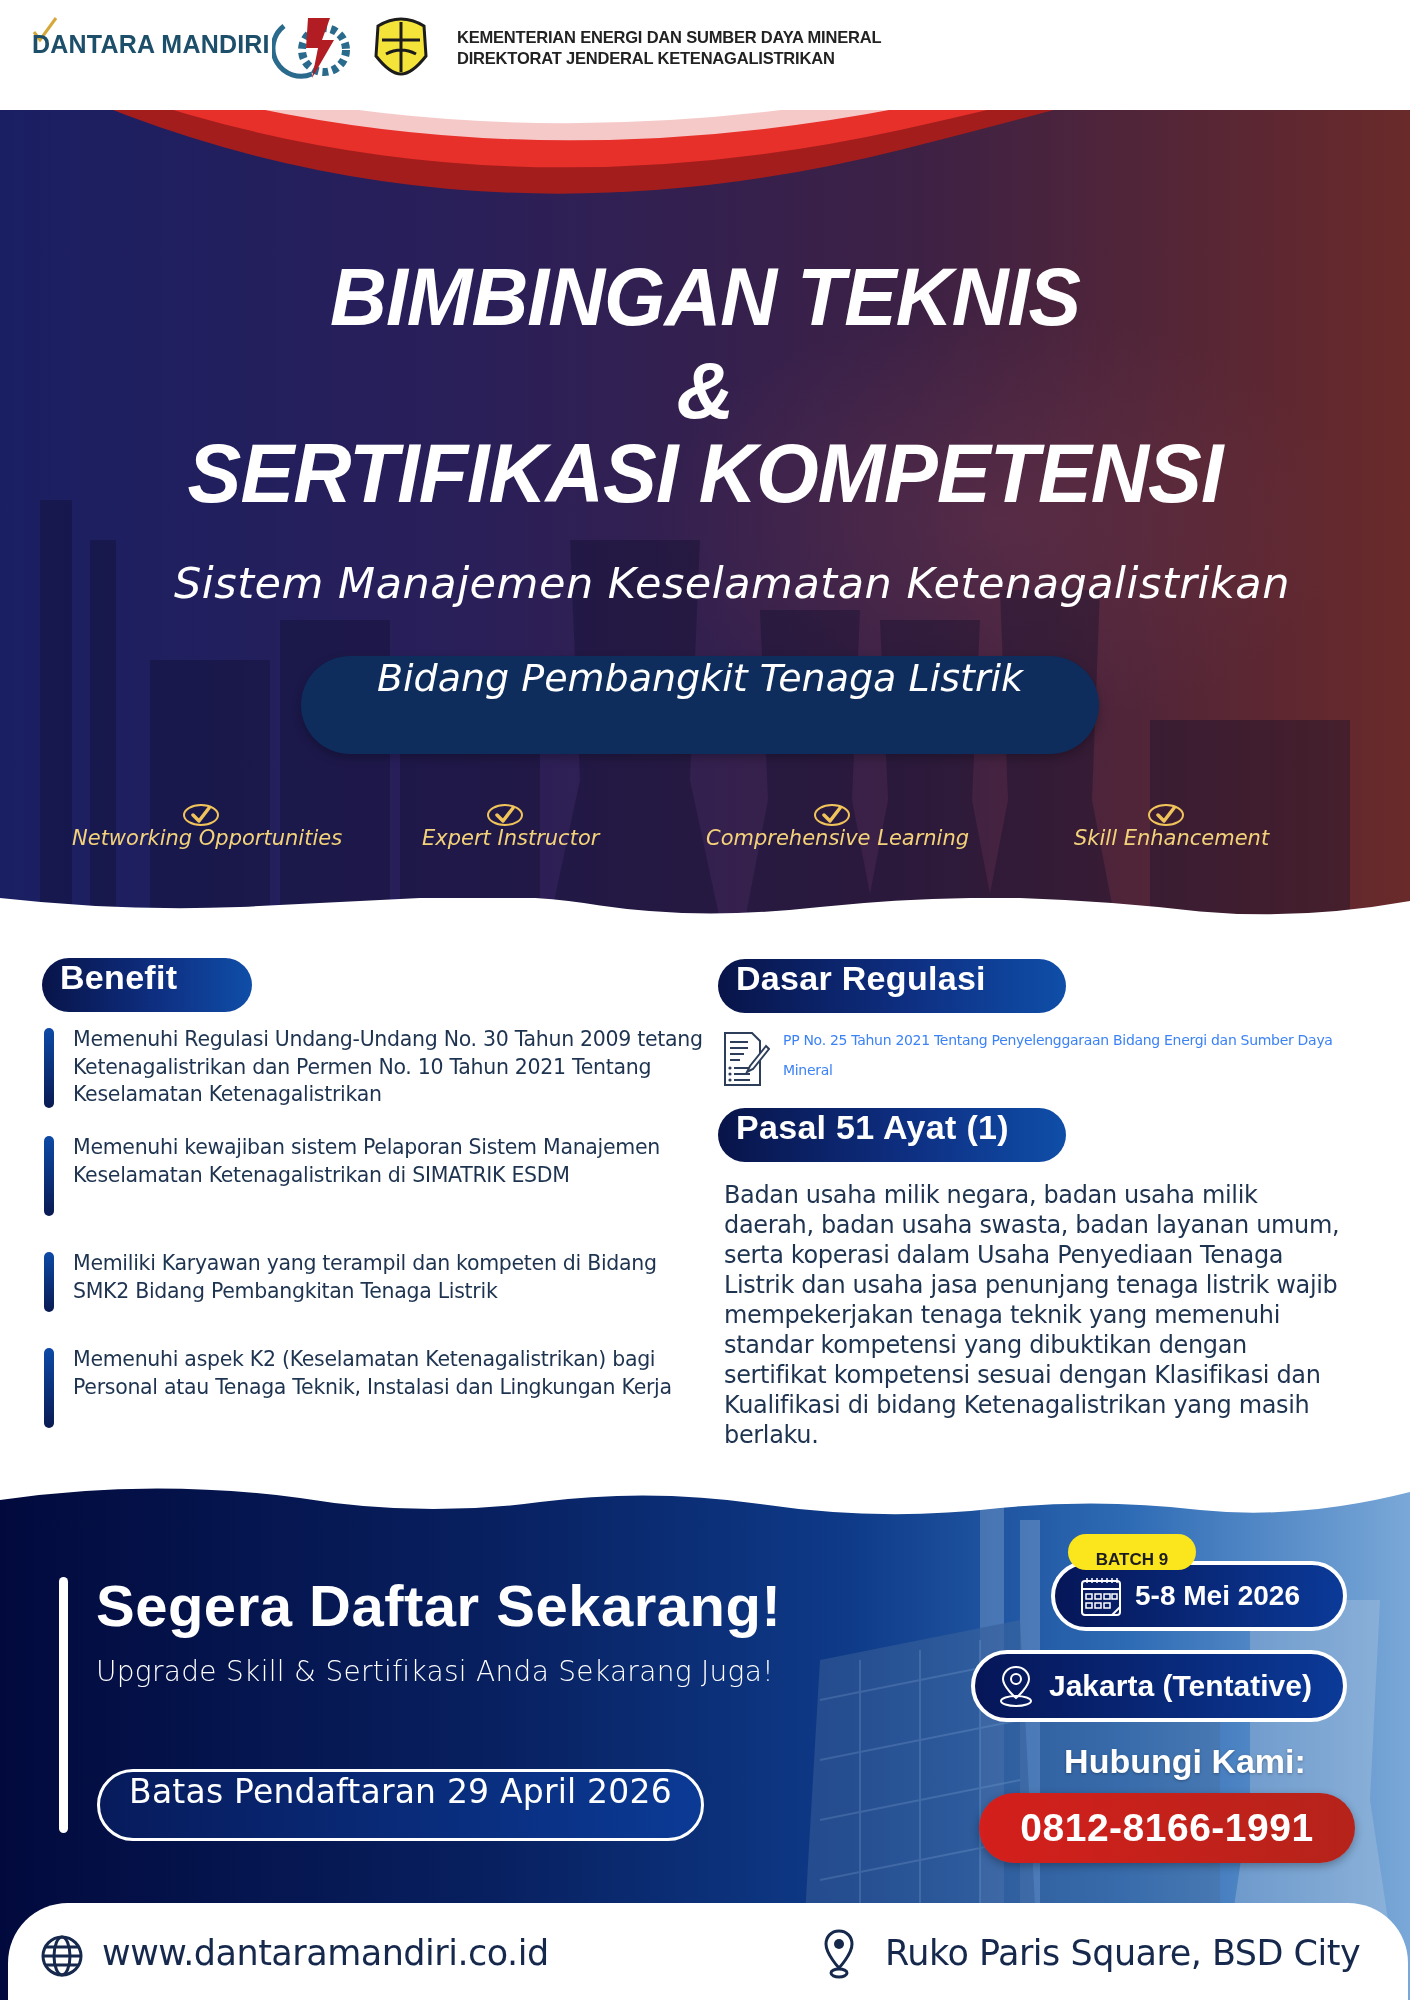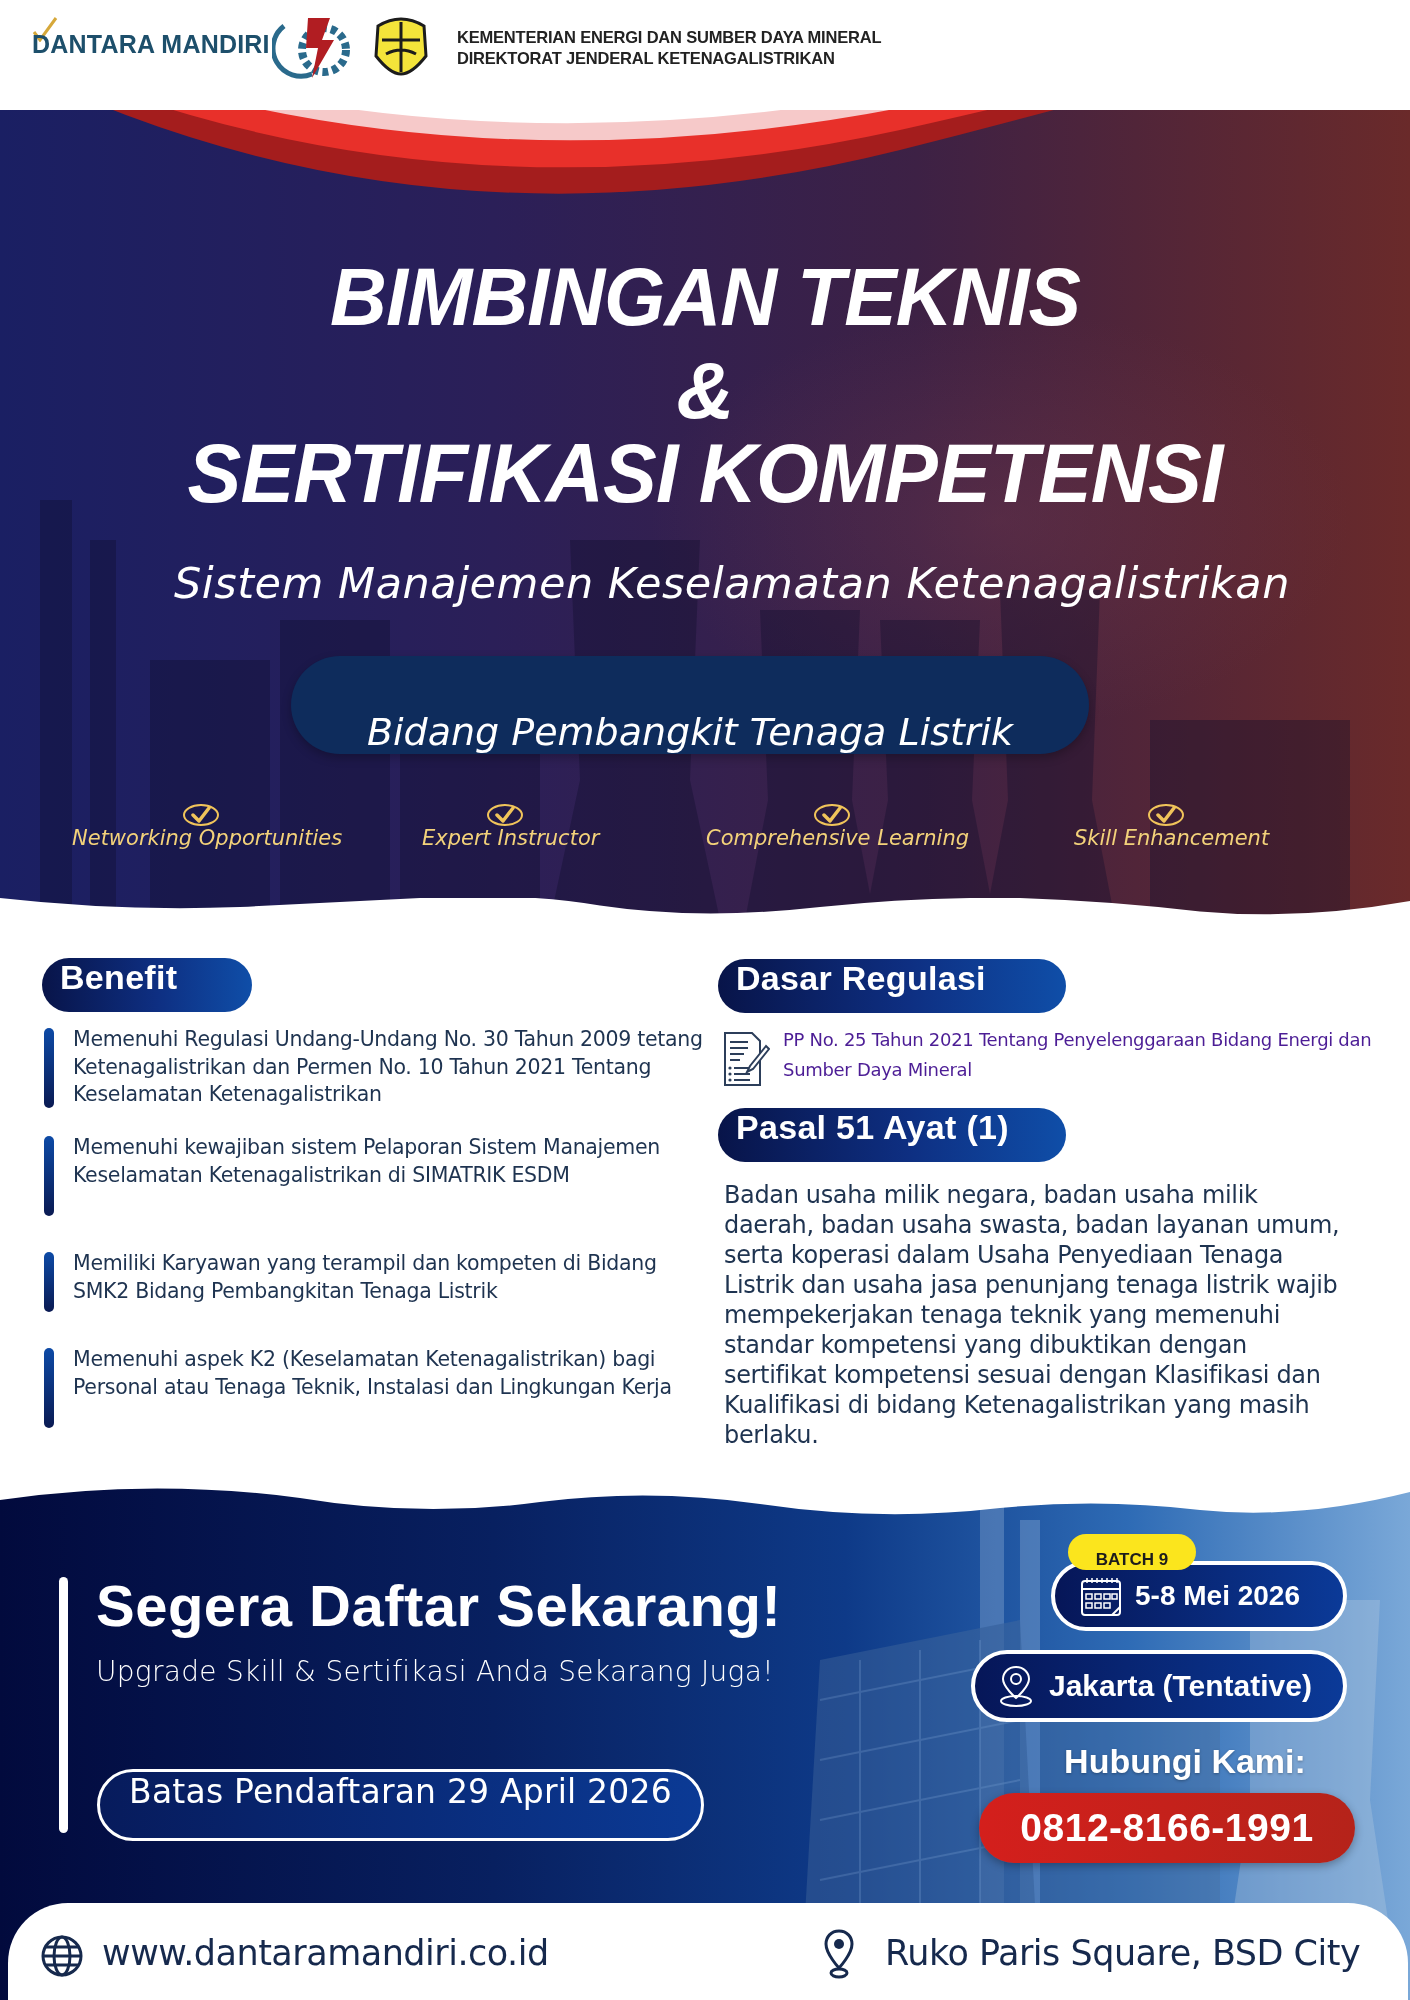--- a/index.html
+++ b/index.html
@@ -22,41 +22,41 @@
       linear-gradient(90deg, #1a1f63 0%, #2b1f58 35%, #3d2145 65%, #6a2a2a 100%); }
   .hero-silhouette { position: absolute; left: 0; top: 480px; width: 1410px; height: 440px; opacity: 0.35; }
   .hero-wave-top { position: absolute; left: 0; top: 0; width: 1410px; height: 220px; z-index: 2; }
   .hero-wave-bottom { position: absolute; left: 0; top: 860px; width: 1410px; height: 80px; z-index: 2; }
 
   .title { position: absolute; left: 0; width: 1410px; text-align: center; color: #fff; font-family: "Liberation Sans", sans-serif; font-weight: 700; font-style: italic; z-index: 3; letter-spacing: -1px; }
   .title-1 { top: 250px; font-size: 82px; transform: scaleX(0.96); }
   .title-amp { top: 345px; font-size: 80px; }
   .title-2 { top: 425px; font-size: 84px; transform: scaleX(0.96); }
   .subtitle { position: absolute; left: 0; top: 558px; width: 1410px; text-align: center; color: #fff; font-size: 43px; font-style: italic; font-family: "DejaVu Sans", sans-serif; font-weight: 300; z-index: 3; letter-spacing: 0.5px; margin-left: 27px; }
-  .field-pill { position: absolute; left: 291px; top: 656px; width: 798px; height: 98px; border-radius: 49px; background: #0e2c5c; display: flex; align-items: flex-end; justify-content: center; z-index: 3; box-shadow: 0 4px 10px rgba(0,0,0,0.25); }
+  .field-pill { position: absolute; left: 301px; top: 656px; width: 798px; height: 98px; border-radius: 49px; background: #0e2c5c; display: flex; align-items: flex-start; justify-content: center; z-index: 3; box-shadow: 0 4px 10px rgba(0,0,0,0.25); }
   .field-pill span { color: #fff; font-size: 38px; font-style: italic; font-family: "DejaVu Sans", sans-serif; }
 
   .features { position: absolute; left: 0; top: 804px; width: 1410px; height: 44px; z-index: 3; }
   .feature { position: absolute; top: 0; display: flex; align-items: center; height: 44px; flex-direction: column; }
   .feature .chk { width: 36px; height: 36px; border: 2.5px solid #f0c45a; border-radius: 50%; display: flex; align-items: center; justify-content: center; margin-right: 12px; }
   .feature .lbl { color: #f3d27a; font-size: 21px; font-style: italic; font-family: "DejaVu Sans", sans-serif; }
 
   
   .section-pill { position: absolute; height: 54px; border-radius: 27px; background: linear-gradient(90deg, #081449 0%, #0e2f82 55%, #0f4ea8 100%); display: flex; padding-left: 18px; }
   .section-pill span { color: #fff; font-size: 34px; font-weight: 700; font-family: "Liberation Sans", sans-serif; letter-spacing: 0.3px; }
   .benefit-pill { left: 42px; top: 958px; width: 210px; }
   .regulasi-pill { left: 718px; top: 959px; width: 348px; }
   .pasal-pill { left: 718px; top: 1108px; width: 348px; }
 
   .benefit-item { position: absolute; left: 44px; width: 640px; }
   .benefit-item .bar { position: absolute; left: 0; top: 2px; width: 10px; border-radius: 5px; background: linear-gradient(180deg, #0d4aa6 0%, #0a1a52 100%); }
   .benefit-item .txt { position: absolute; left: 29px; top: 0; width: 640px; color: #1e3350; font-size: 20.5px; line-height: 27.5px; font-family: "DejaVu Sans", sans-serif; letter-spacing: -0.3px; }
 
   .reg-icon { position: absolute; left: 722px; top: 1030px; width: 50px; width: 48px; height: 58px; }
-  .reg-text { position: absolute; left: 783px; top: 1025px; width: 600px; color: #4c1d95; font-size: 18px; line-height: 30px; font-family: "DejaVu Sans", sans-serif; letter-spacing: -0.3px; }
+  .reg-text { position: absolute; left: 783px; top: 1025px; width: 600px; color: #3b82f6; font-size: 14px; line-height: 30px; font-family: "DejaVu Sans", sans-serif; letter-spacing: -0.3px; }
   .pasal-text { position: absolute; left: 724px; top: 1180px; width: 620px; color: #1e3350; font-size: 24px; line-height: 30px; font-family: "DejaVu Sans", sans-serif; letter-spacing: -0.35px; }
 
   
   .cta { position: absolute; left: 0; top: 1480px; width: 1410px; height: 520px; overflow: hidden; }
   .cta-bg { position: absolute; inset: 0; background: linear-gradient(90deg, #020a3d 0%, #082060 35%, #0e3a88 60%, #2e6bb5 80%, #7aa8d8 100%); }
   .cta-plant { position: absolute; left: 780px; top: 0; width: 630px; height: 520px; opacity: 0.55; }
   .cta-wave-top { position: absolute; left: 0; top: 0; width: 1410px; height: 60px; z-index: 2; }
 
   .cta-bar { position: absolute; left: 59px; top: 1577px; width: 9px; height: 256px; border-radius: 5px; background: #fff; z-index: 3; }
   .cta-h1 { position: absolute; left: 96px; top: 1572px; color: #fff; font-size: 58px; font-weight: 700; font-family: "Liberation Sans", sans-serif; z-index: 3; letter-spacing: 0.5px; }

